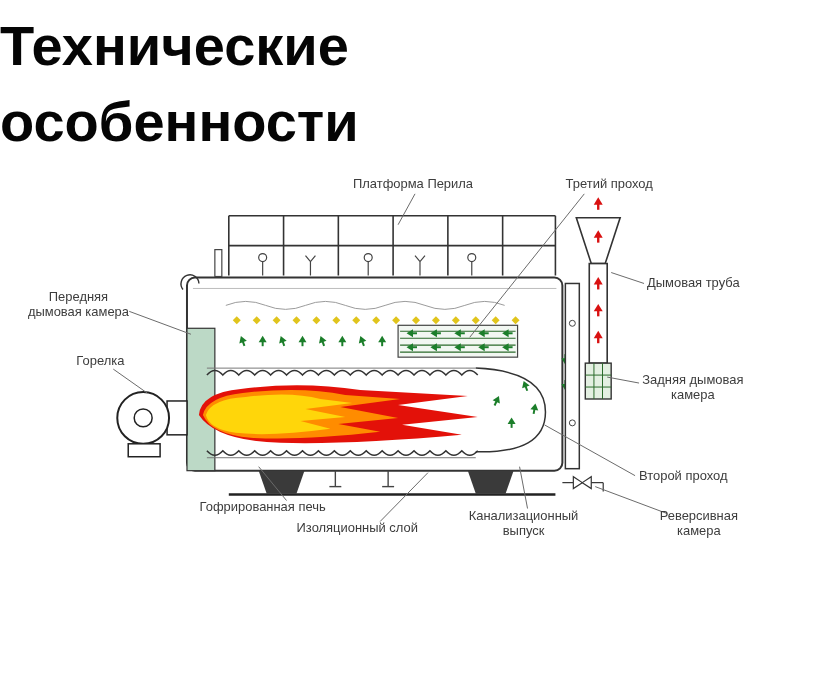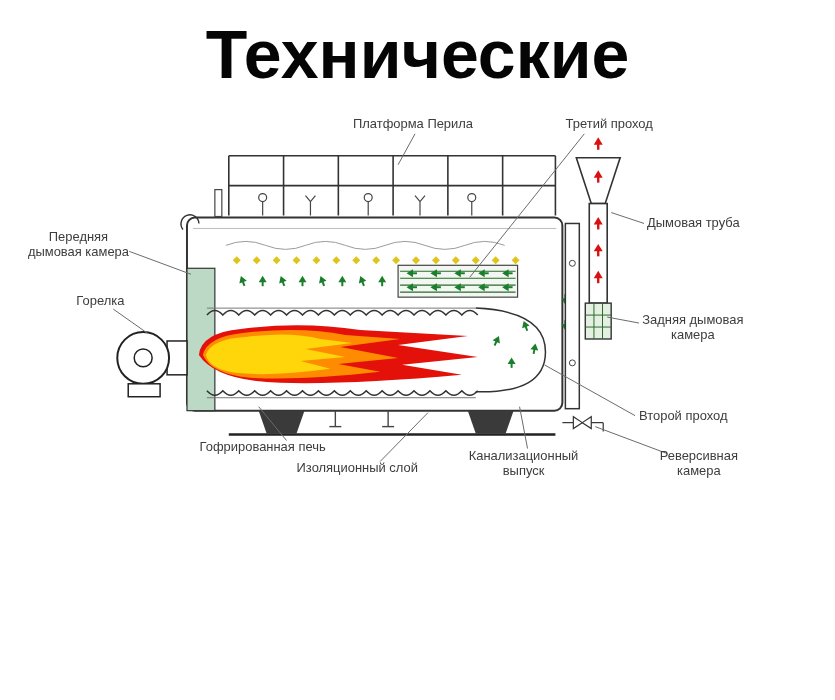--- a/index.html
+++ b/index.html
@@ -1,31 +1,32 @@
 <!DOCTYPE html>
 <html><head>
 <meta charset="utf-8">
 <style>
   html,body{margin:0;padding:0;background:#ffffff;}
   body{width:835px;height:700px;overflow:hidden;font-family:"Liberation Sans",sans-serif;}
   .page{width:835px;height:700px;position:relative;background:#fff;}
-  .title{padding-top:8px;text-align:center;font-weight:900;font-size:68px;line-height:1.36;color:#050505;letter-spacing:0px;}
+  .title{padding-top:8px;font-weight:900;font-size:56px;line-height:1.36;color:#050505;letter-spacing:0px;}
   .title div{white-space:nowrap;}
   svg{display:block;}
   .lbl{font-family:"Liberation Sans",sans-serif;font-size:13px;fill:#3d3d3d;}
   .leader{stroke:#6a6a6a;stroke-width:1;fill:none;}
   .outline{stroke:#333;fill:none;}
 </style>
 </head>
 <body>
 
 <div class="page">
 
   <div class="title">
     <div>Технические</div>
+    <div>особенности</div>
   </div>
 
   <svg width="835" height="470" viewBox="0 228 835 472">
     <defs>
       <g id="arrow-green">
         <path d="M0,5 L0,0" stroke="#1b7e2a" stroke-width="2"></path>
         <path d="M-4,1 L0,-5.5 L4,1 Z" fill="#1b7e2a"></path>
       </g>
       <g id="diamond-yellow">
         <path d="M0,-4 L4,0 L0,4 L-4,0 Z" fill="#e0c41c"></path>

